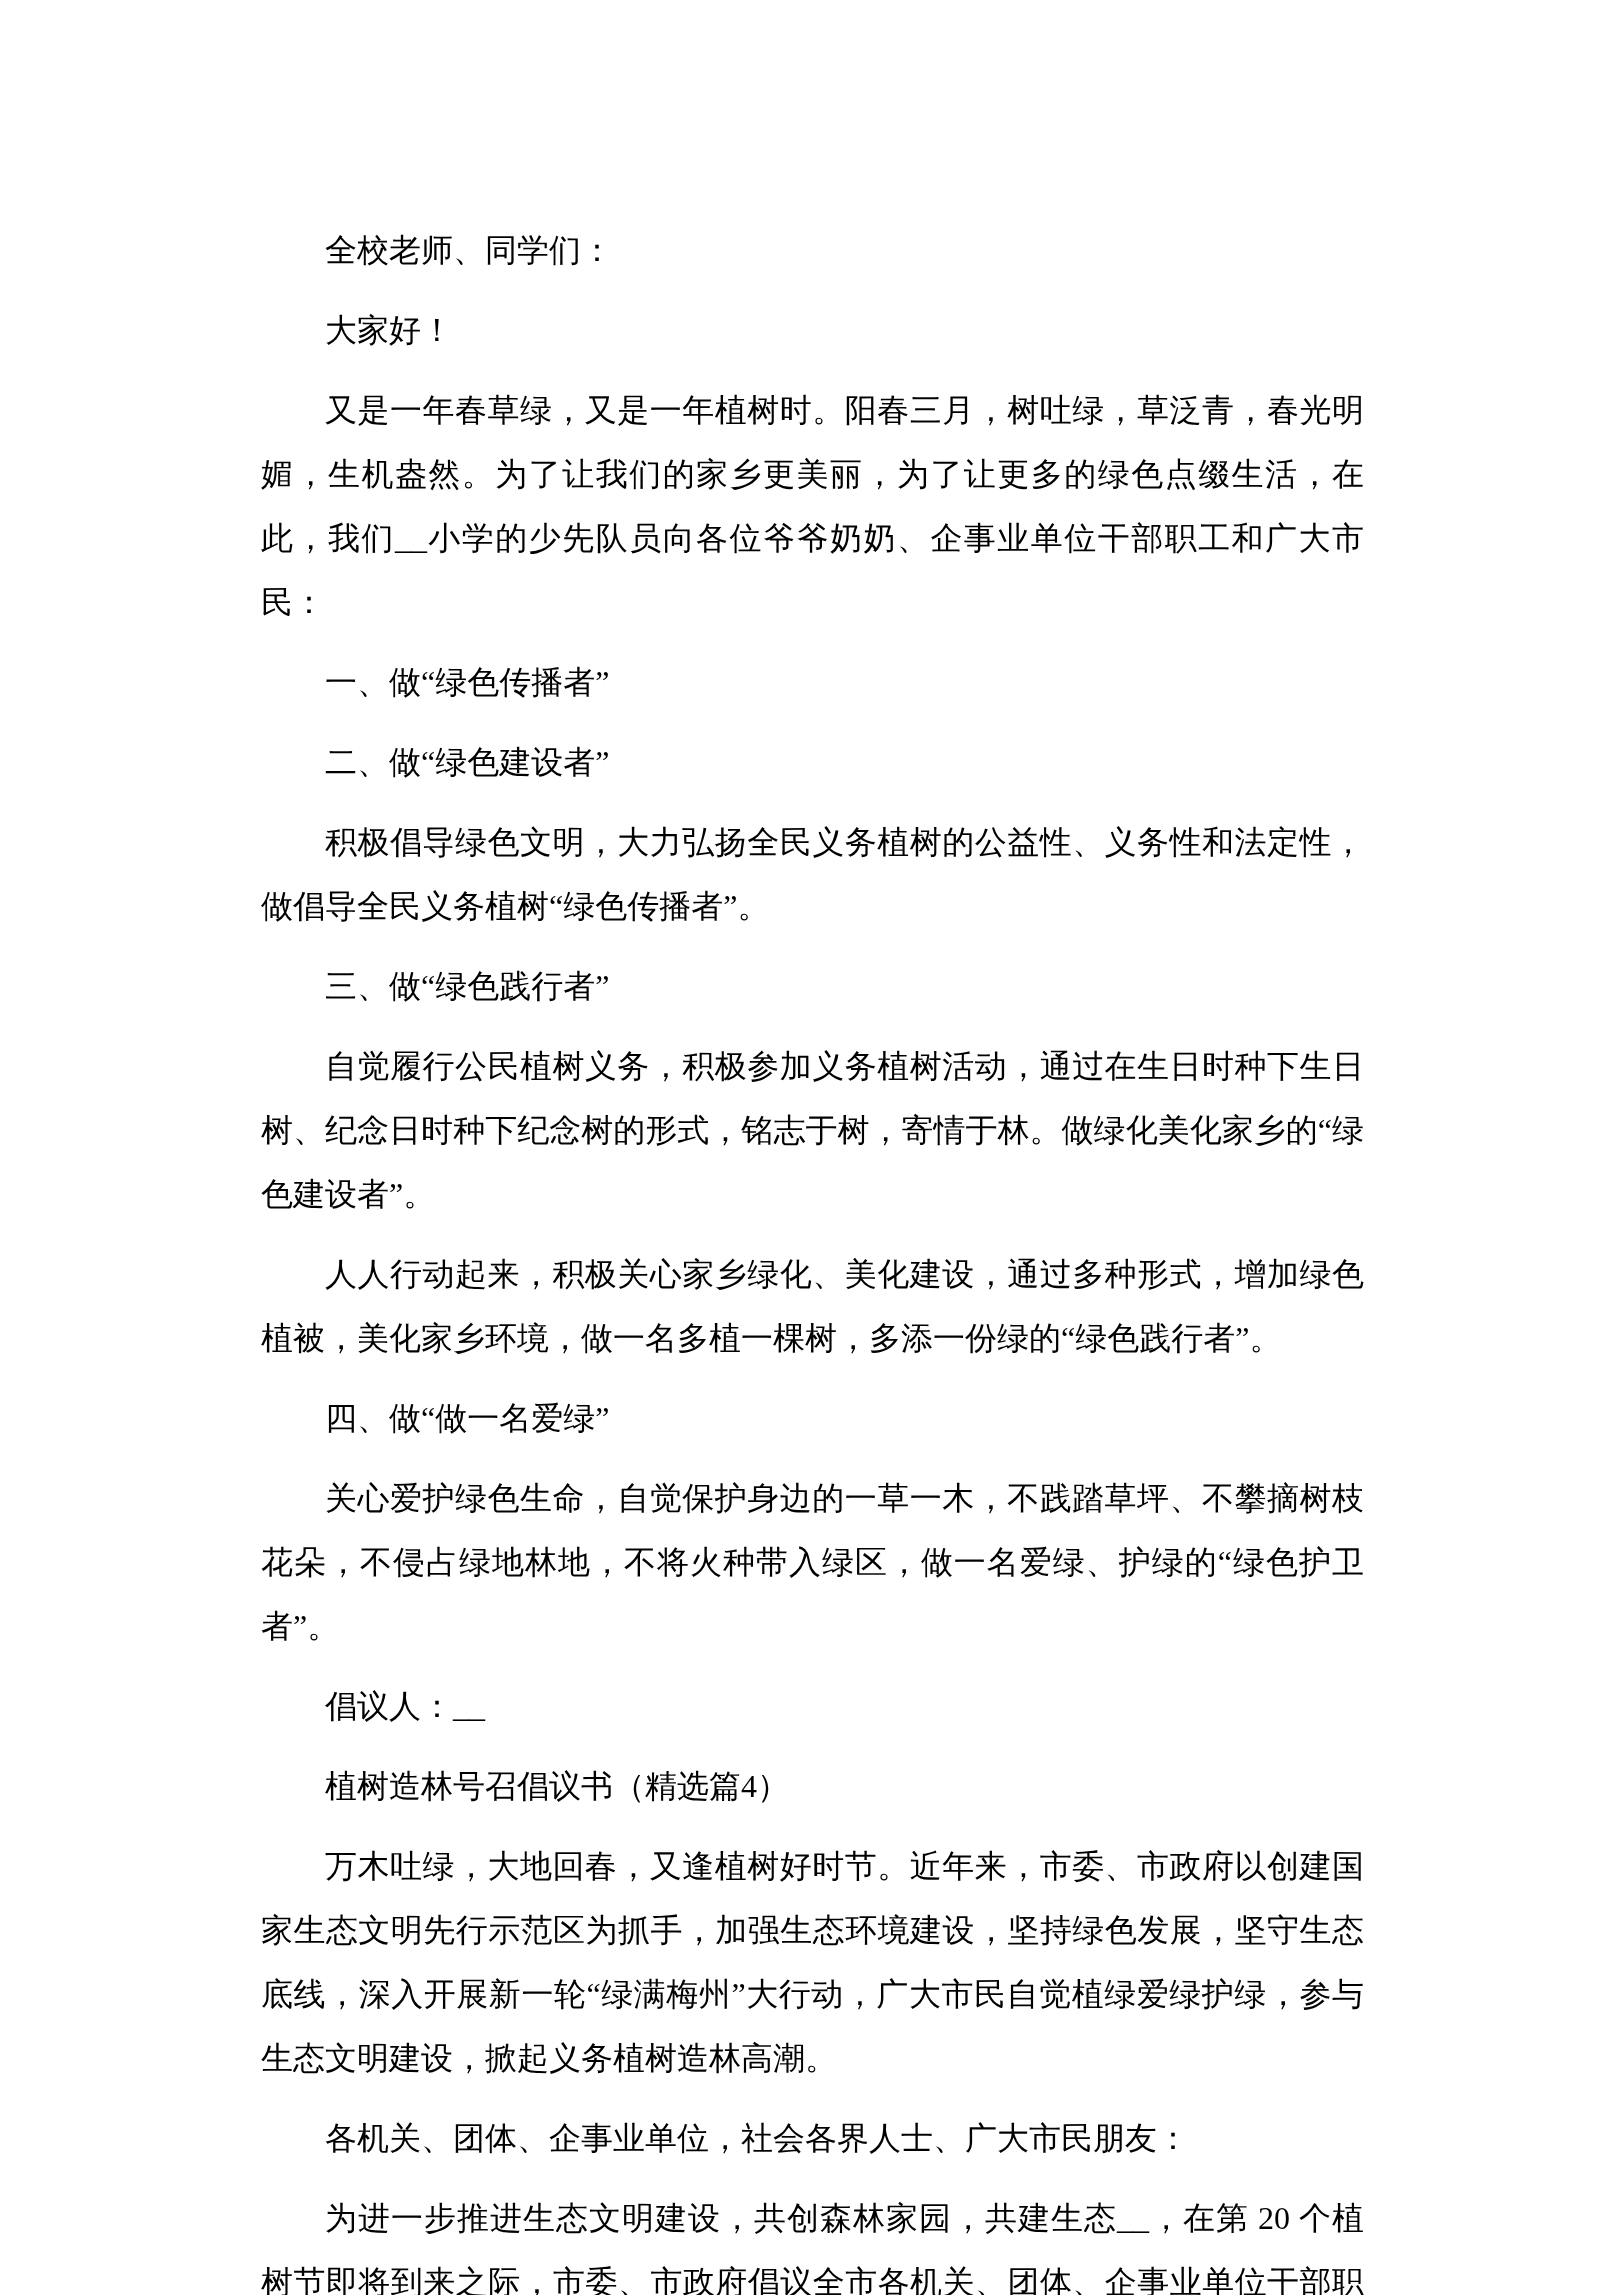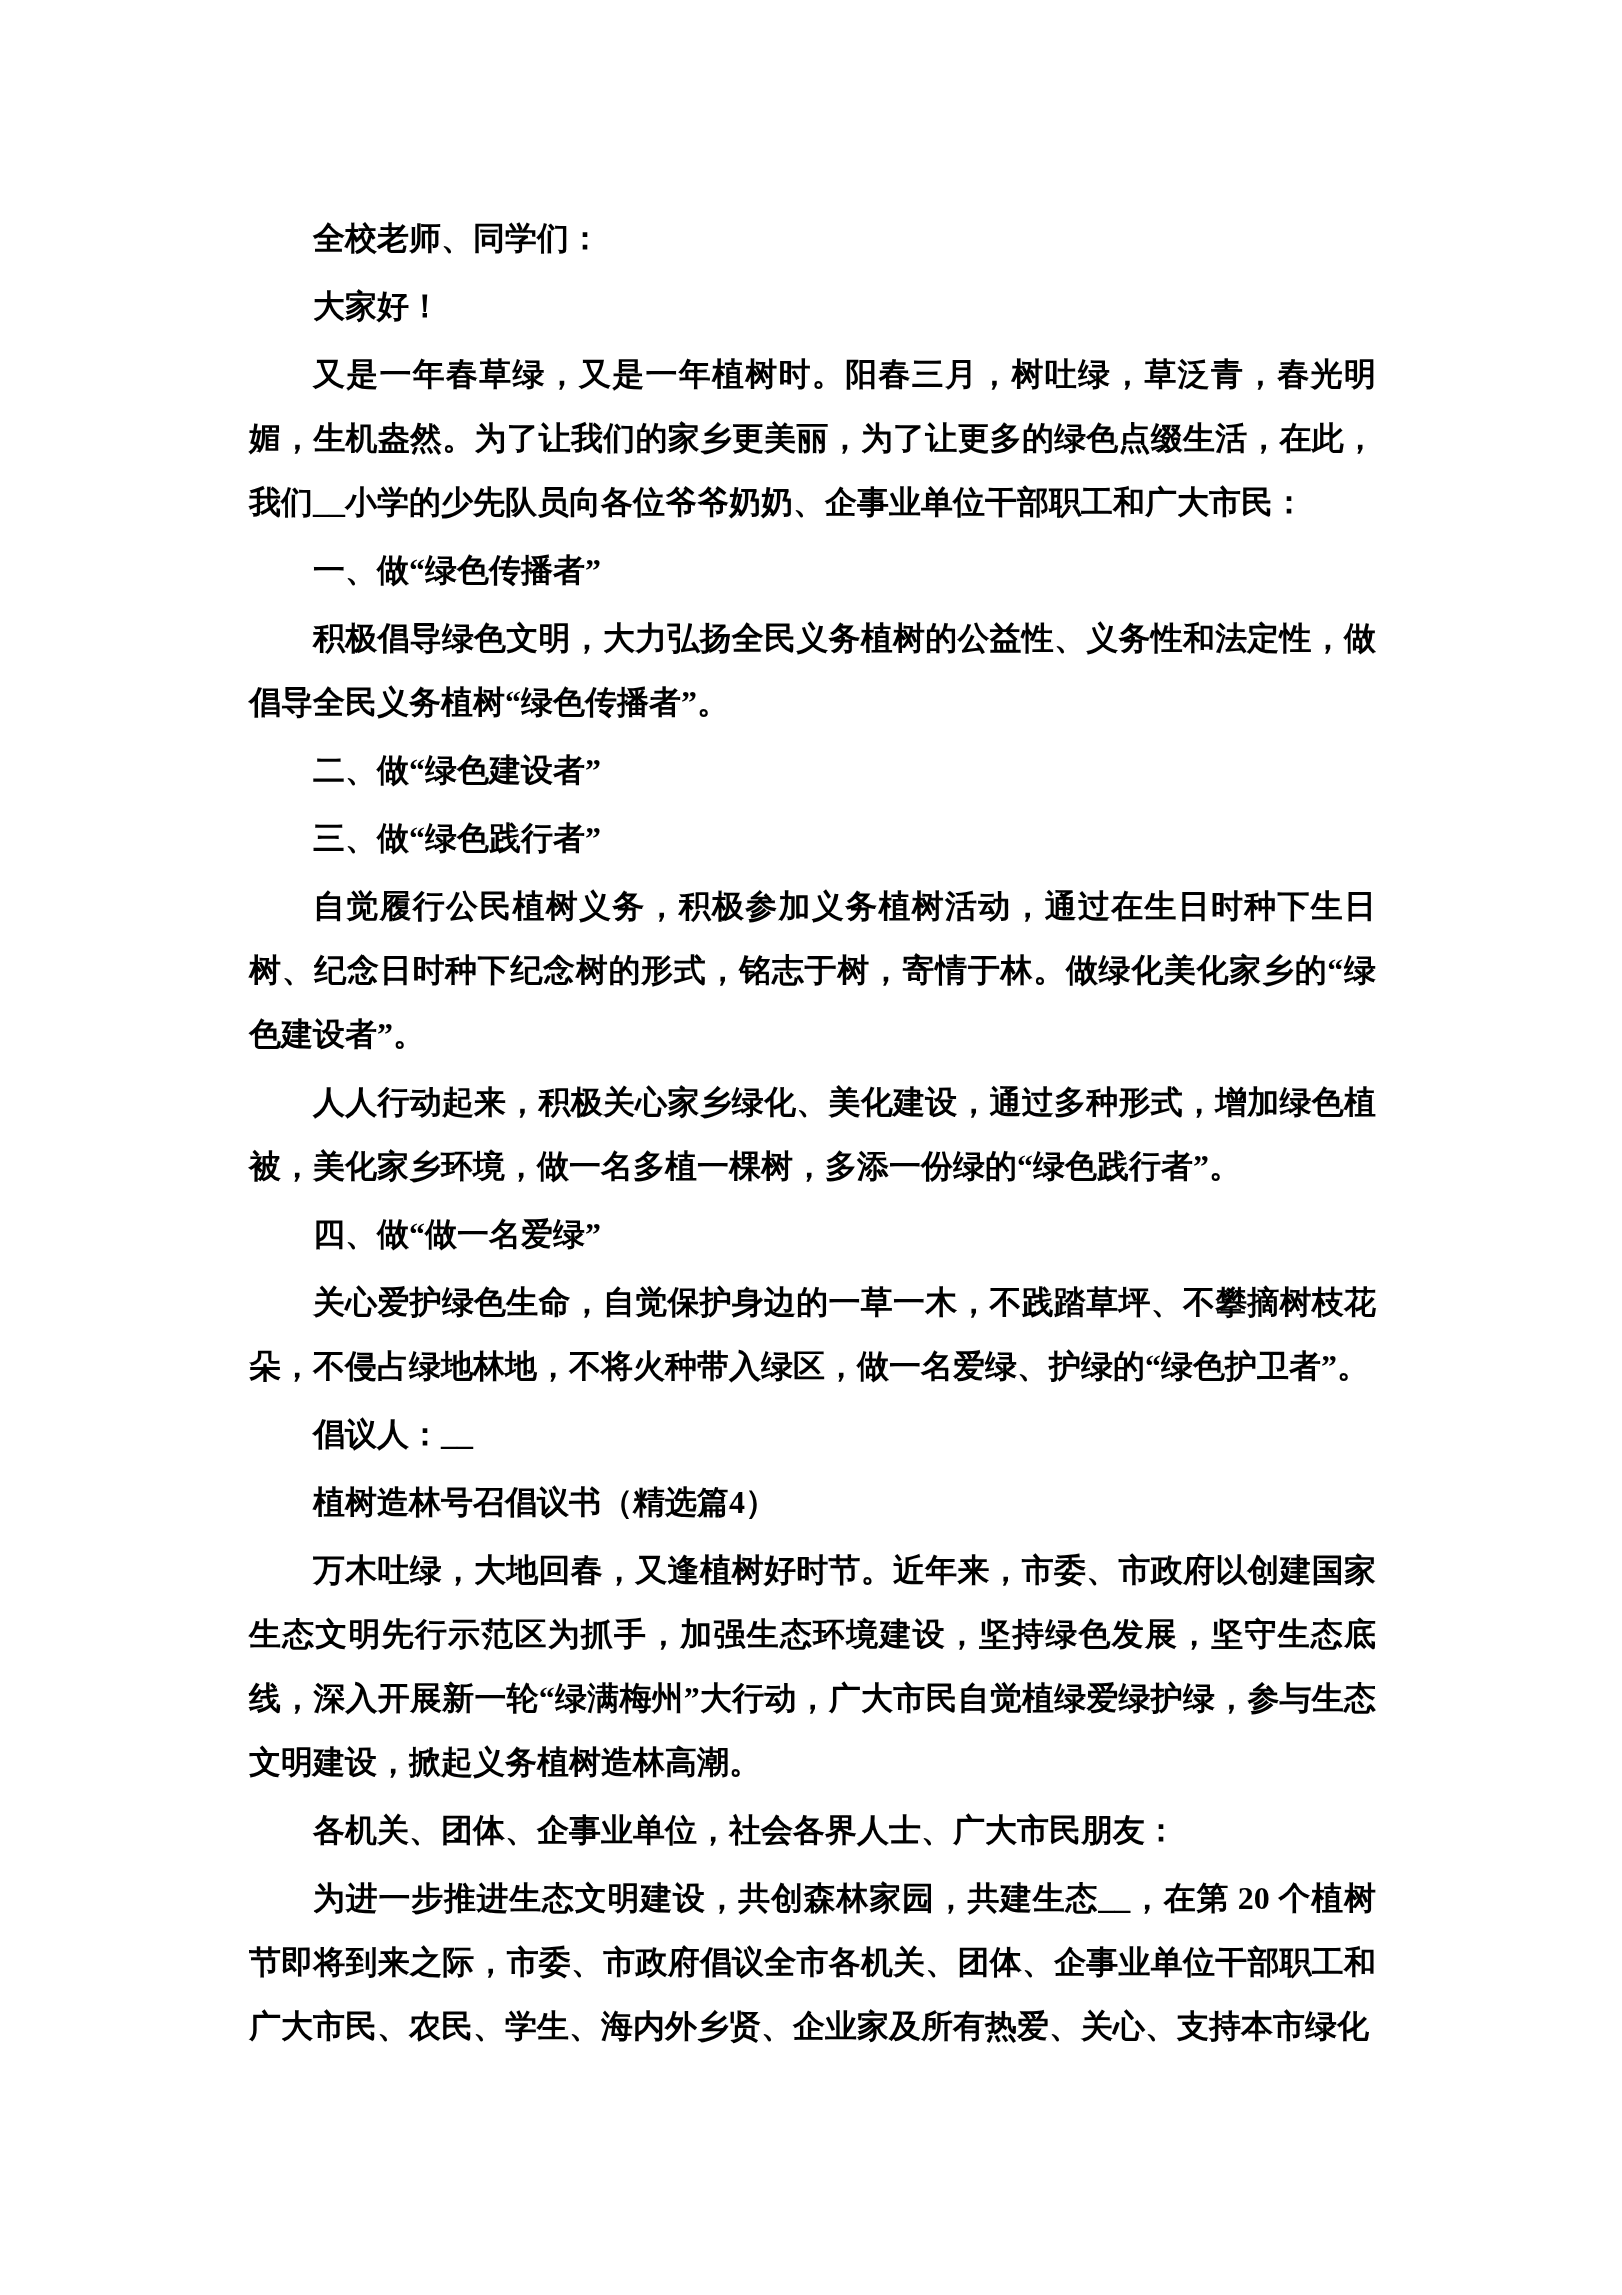--- a/index.html
+++ b/index.html
@@ -15,43 +15,43 @@
   .page {
     box-sizing: border-box;
     width: 1623px;
     height: 2295px;
     background: #ffffff;
     color: #000000;
     padding: 202px 243px 0 245px;
     font-family: "Liberation Serif", "DejaVu Serif", serif;
   }
   .page p {
-    margin: 4px;
+    margin: 16px;
     padding: 0;
     font-size: 32px;
     line-height: 64px;
-    font-weight: 700;
+    font-weight: 400;
     text-indent: 2em;
     text-align: justify;
     letter-spacing: 0;
     word-break: break-all;
   }
 </style>
 </head>
 <body>
 
 <div class="page">
   <p>全校老师、同学们：</p>
   <p>大家好！</p>
   <p>又是一年春草绿，又是一年植树时。阳春三月，树吐绿，草泛青，春光明媚，生机盎然。为了让我们的家乡更美丽，为了让更多的绿色点缀生活，在此，我们__小学的少先队员向各位爷爷奶奶、企事业单位干部职工和广大市民：</p>
 
   <p>一、做“绿色传播者”</p>
+  <p>二、做“绿色建设者”</p>
+
   <p>积极倡导绿色文明，大力弘扬全民义务植树的公益性、义务性和法定性，做倡导全民义务植树“绿色传播者”。</p>
-
-  <p>二、做“绿色建设者”</p>
   <p>三、做“绿色践行者”</p>
 
   <p>自觉履行公民植树义务，积极参加义务植树活动，通过在生日时种下生日树、纪念日时种下纪念树的形式，铭志于树，寄情于林。做绿化美化家乡的“绿色建设者”。</p>
   <p>人人行动起来，积极关心家乡绿化、美化建设，通过多种形式，增加绿色植被，美化家乡环境，做一名多植一棵树，多添一份绿的“绿色践行者”。</p>
 
   <p>四、做“做一名爱绿”</p>
   <p>关心爱护绿色生命，自觉保护身边的一草一木，不践踏草坪、不攀摘树枝花朵，不侵占绿地林地，不将火种带入绿区，做一名爱绿、护绿的“绿色护卫者”。</p>
 
   <p>倡议人：__</p>
 

